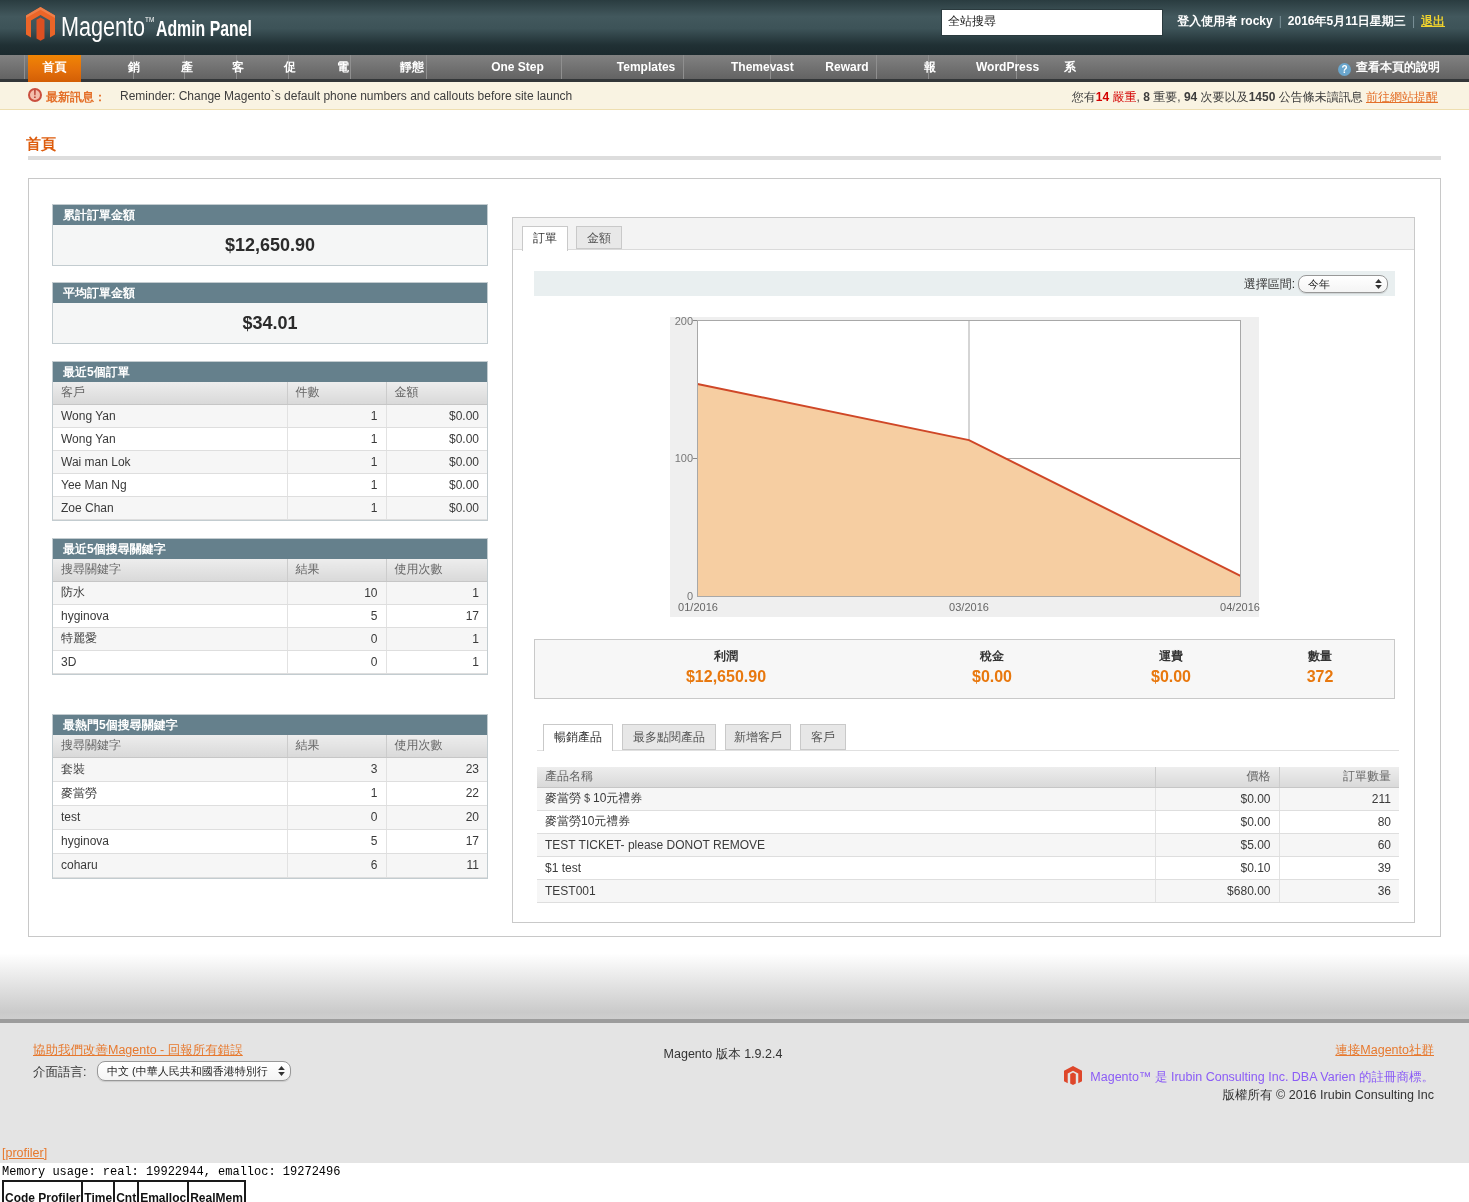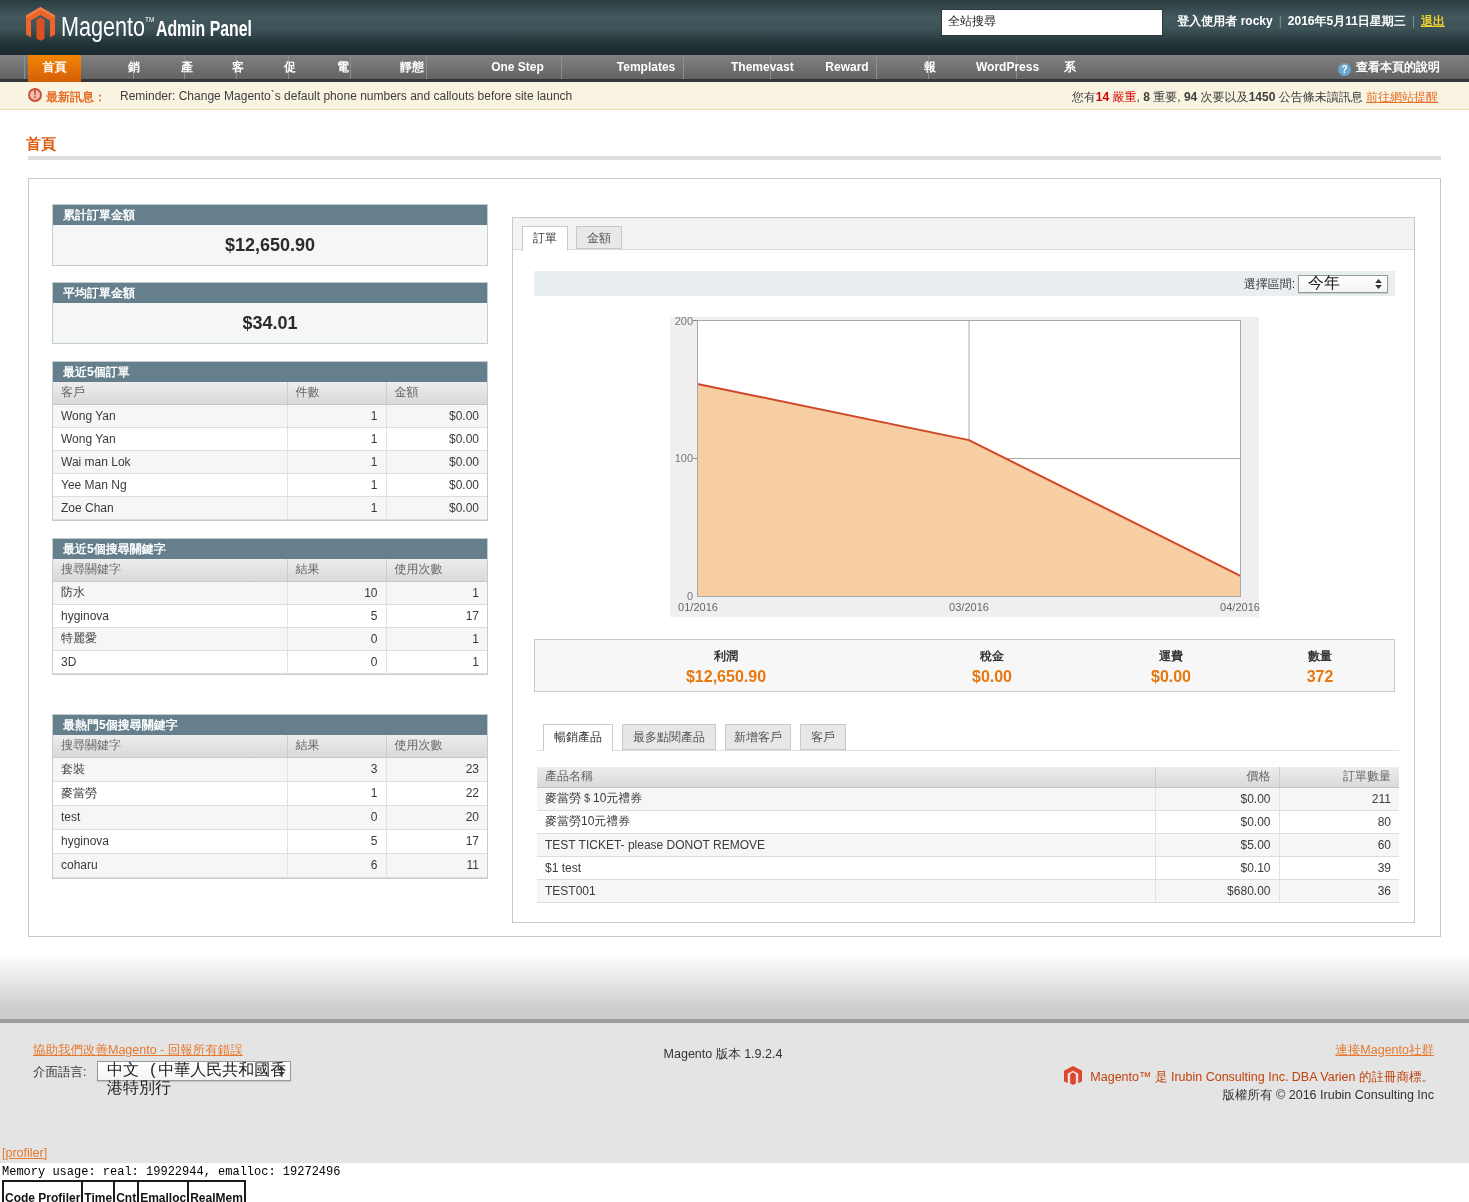--- a/index.html
+++ b/index.html
@@ -56,25 +56,25 @@
 table.dt .r { text-align:right; }
 table.t24 td { height:24px; }
 
 
 .rpanel { position:absolute; left:512px; top:205px; width:903px; height:706px; border:1px solid #c9c9c9; background:#fff;margin-top:12px; }
 .tabstrip { position:absolute; left:0; top:0; width:901px; height:32px; background:#f3f3f3; border-bottom:1px solid #dadada; }
 .tab { position:absolute; height:23px; line-height:22px; text-align:center; font-size:12px; border:1px solid #c9c9c9; background:#e8e8e8; color:#555; top:8px; }
 .tab.on { background:#fff; border-bottom:none; height:25px; color:#333; z-index:2; }
 .rangebar { position:absolute; left:21px; top:53px; width:861px; height:25px; background:#e9eff0; }
 .rangebar .lb { position:absolute; right:100px; top:5px; color:#333; }
-.msel { position:absolute; background:linear-gradient(180deg,#ffffff,#f4f4f4); border:1px solid #989898; border-radius:0; font-size:16px; color:#222; box-shadow:0 1px 1px rgba(0,0,0,0.12);font-family:Liberation Mono, monospace; }
+.msel { position:absolute; background:linear-gradient(180deg,#ffffff,#f4f4f4); border:1px solid #989898; border-radius:8px; font-size:11px; color:#222; box-shadow:0 1px 1px rgba(0,0,0,0.12); }
 .msel .ar { position:absolute; right:5px; top:50%; margin-top:-6px; }
 
 
-.stats { position:absolute; left:21px; top:421px; width:861px; height:53px; background:#f7f7f7; border:1px solid #c9c9c9; }
+.stats { position:absolute; left:21px; top:421px; width:861px; height:60px; background:#f7f7f7; border:1px solid #c9c9c9; }
 .stat { position:absolute; top:8px; transform:translateX(-50%); text-align:center; }
 .stat .l { font-weight:bold; color:#333; font-size:12px; }
 .stat .v { font-weight:bold; color:#e8780e; font-size:16px; margin-top:3px; }
 
 
 .btabs { position:absolute; left:24px; top:506px; width:862px; height:27px; border-bottom:1px solid #e0e0e0; }
 .btab { position:absolute; top:506px; height:26px; line-height:25px; text-align:center; font-size:12px; border:1px solid #c9c9c9; background:#e7e7e7; color:#555; }
 .btab.on { background:#fff; border-bottom:none; height:27px; color:#333; z-index:2; }
 
 
@@ -83,21 +83,21 @@
 
 
 .f-shadow { position:absolute; left:0; top:937px; width:1469px; height:86px;
   background:linear-gradient(180deg,#ffffff 0%,#ffffff 20%,#cacaca 92%,#cecece 100%); border-bottom:4px solid #9c9c9c; }
 .f-grey { position:absolute; left:0; top:1023px; width:1469px; height:140px; background:#e4e4e4; }
 .f-link { color:#e7792e; text-decoration:underline; }
 .f-left1 { position:absolute; left:33px; top:1042px; font-size:12.5px; }
 .f-left2 { position:absolute; left:33px; top:1064px; font-size:12.5px; color:#333; }
 .f-center { position:absolute; left:0; top:1046px; width:1446px; text-align:center; font-size:12.5px; color:#333; }
 .f-r1 { position:absolute; right:35px; top:1042px; font-size:12.5px; }
-.f-r2 { position:absolute; right:35px; top:1066px; font-size:12.5px; color:#c2410c; }
+.f-r2 { position:absolute; right:35px; top:1066px; font-size:12.5px; color:#8b5cf6; }
 .f-r3 { position:absolute; right:35px; top:1087px; font-size:12.5px; color:#333; }
 .prof { position:absolute; left:2px; top:1146px; font-size:12.5px; }
 .mem { position:absolute; left:2px; top:1165px; font-family:"Liberation Mono", monospace; font-size:12px; color:#000; }
 .ptab { position:absolute; left:2px; top:1180px; border-collapse:separate; border-spacing:2px; background:#1a1a1a; }
 .ptab td { background:#fff; outline:1px solid #1a1a1a; font-weight:bold; font-size:12px; padding:9px 1px; color:#111; }
 </style>
 </head>
 <body>
 
 <div class="header">

